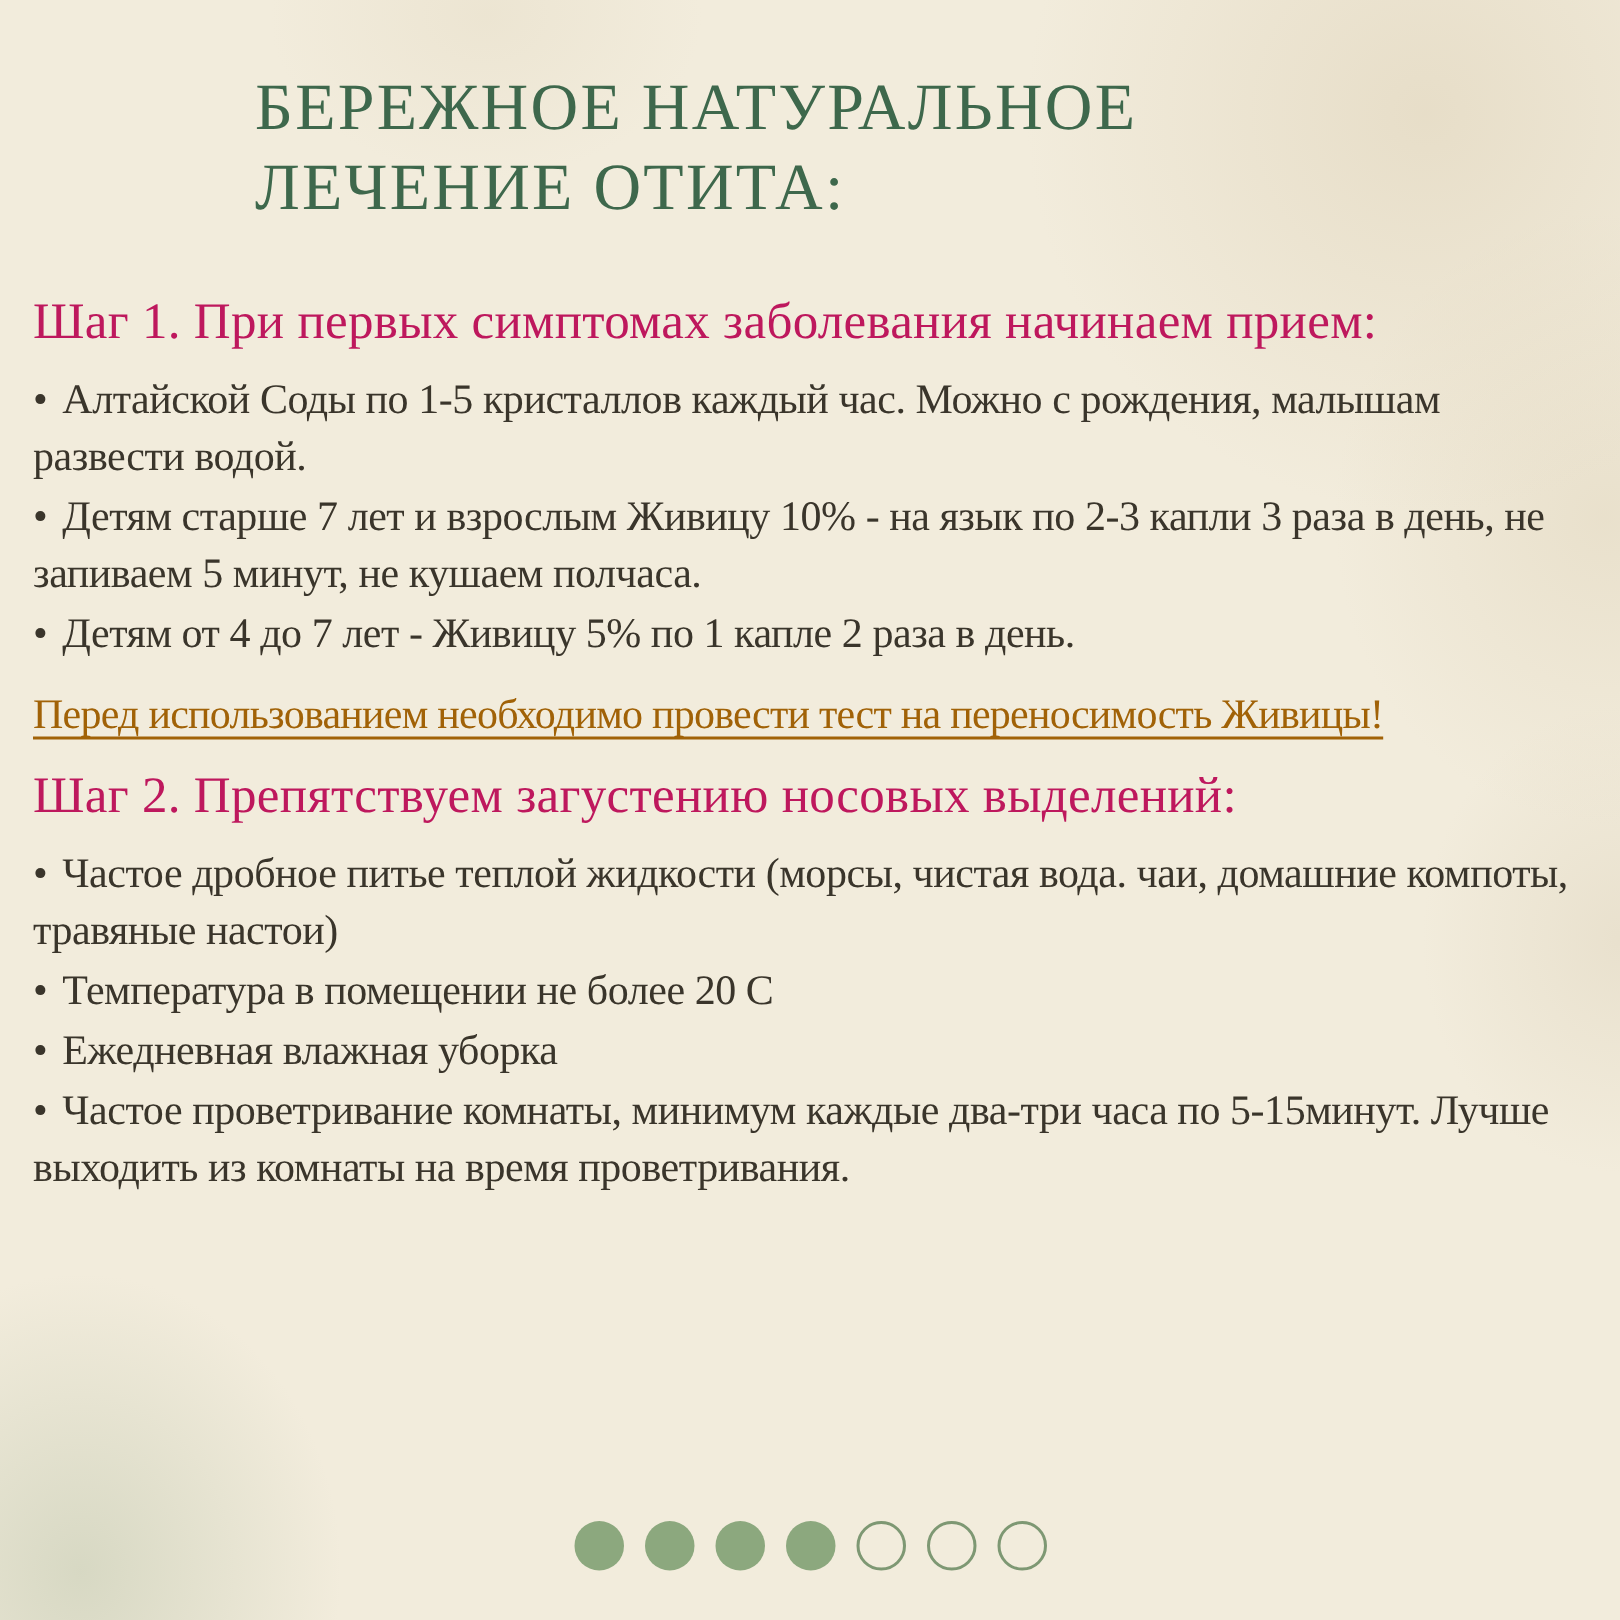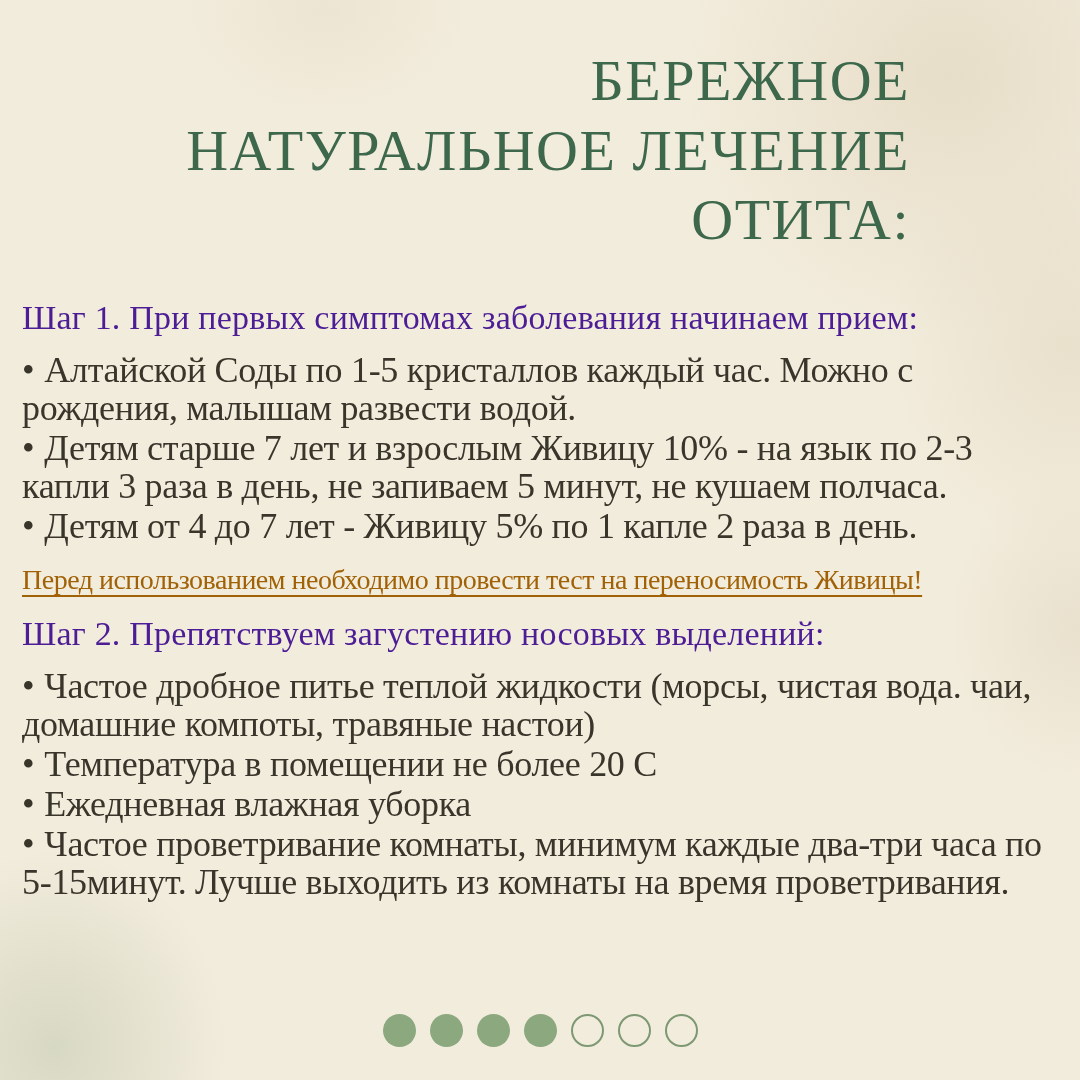--- a/index.html
+++ b/index.html
@@ -26,39 +26,39 @@
   }
   .content {
     position: absolute;
     left: 22px;
     right: 22px;
     top: 0;
   }
   .title {
     width: 740px;
     margin: 46px auto 0;
-    text-align: right;
+    text-align: left;
     color: #3E684C;
-    font-size: 58px;
+    font-size: 44px;
     font-weight: 400;
     letter-spacing: 1.5px;
     line-height: 1.2;
   }
   .step-heading {
-    color: #4c1d95;
+    color: #be185d;
     font-size: 34px;
     font-weight: 400;
     letter-spacing: 0.2px;
     margin: 0 0 14px 0;
   }
   .step-heading.first { margin-top: 44px; }
   .step-heading.second { margin-top: 16px; }
   .bullet {
     color: #3A352B;
-    font-size: 36px;
+    font-size: 28px;
     line-height: 38px;
     letter-spacing: -0.3px;
     margin: 0 0 2px 0;
   }
   .bdot {
     margin-right: 10px;
   }
   .warning {
     color: #a16207;
     font-size: 28px;

